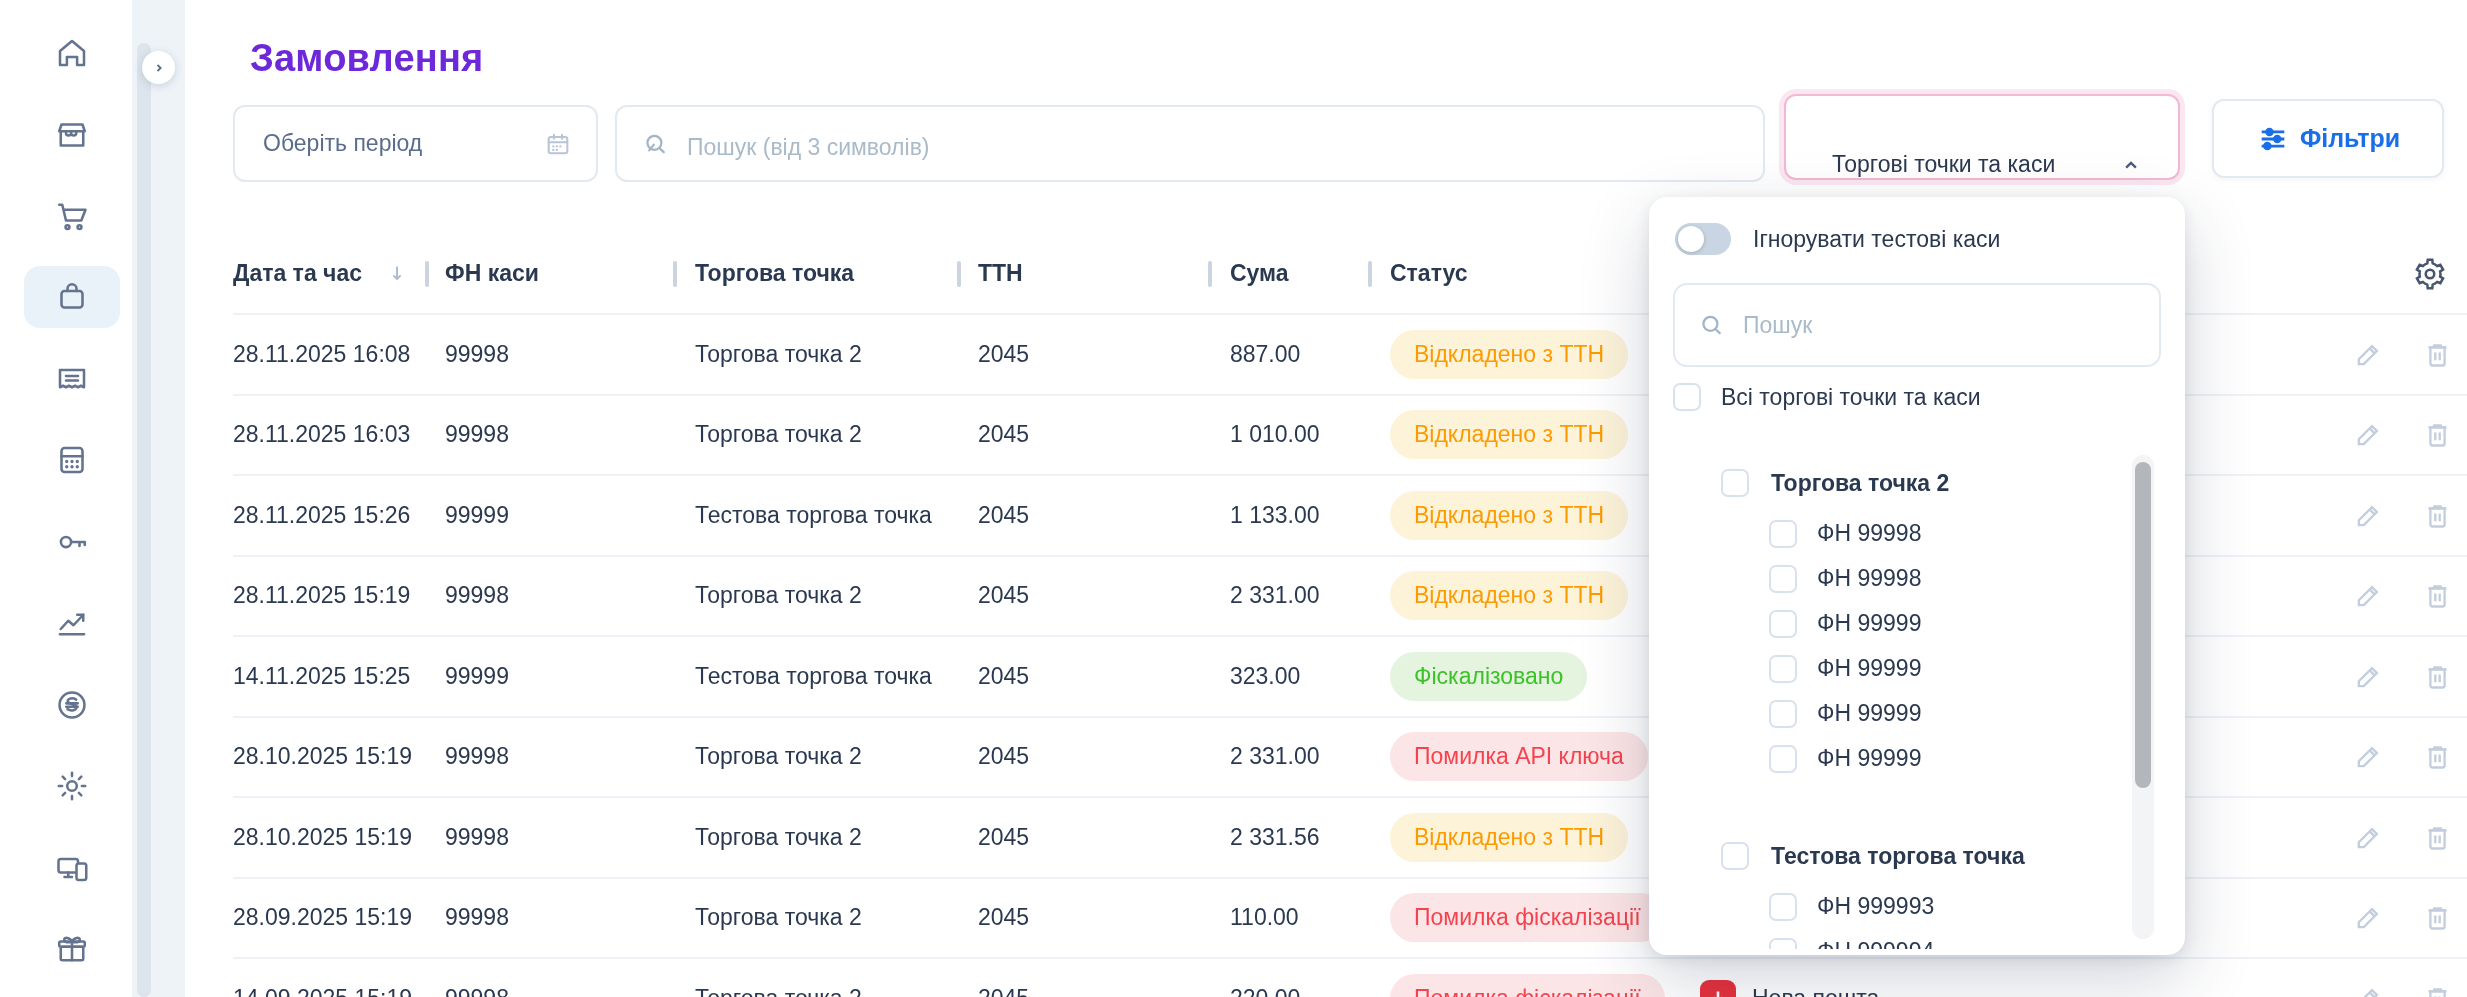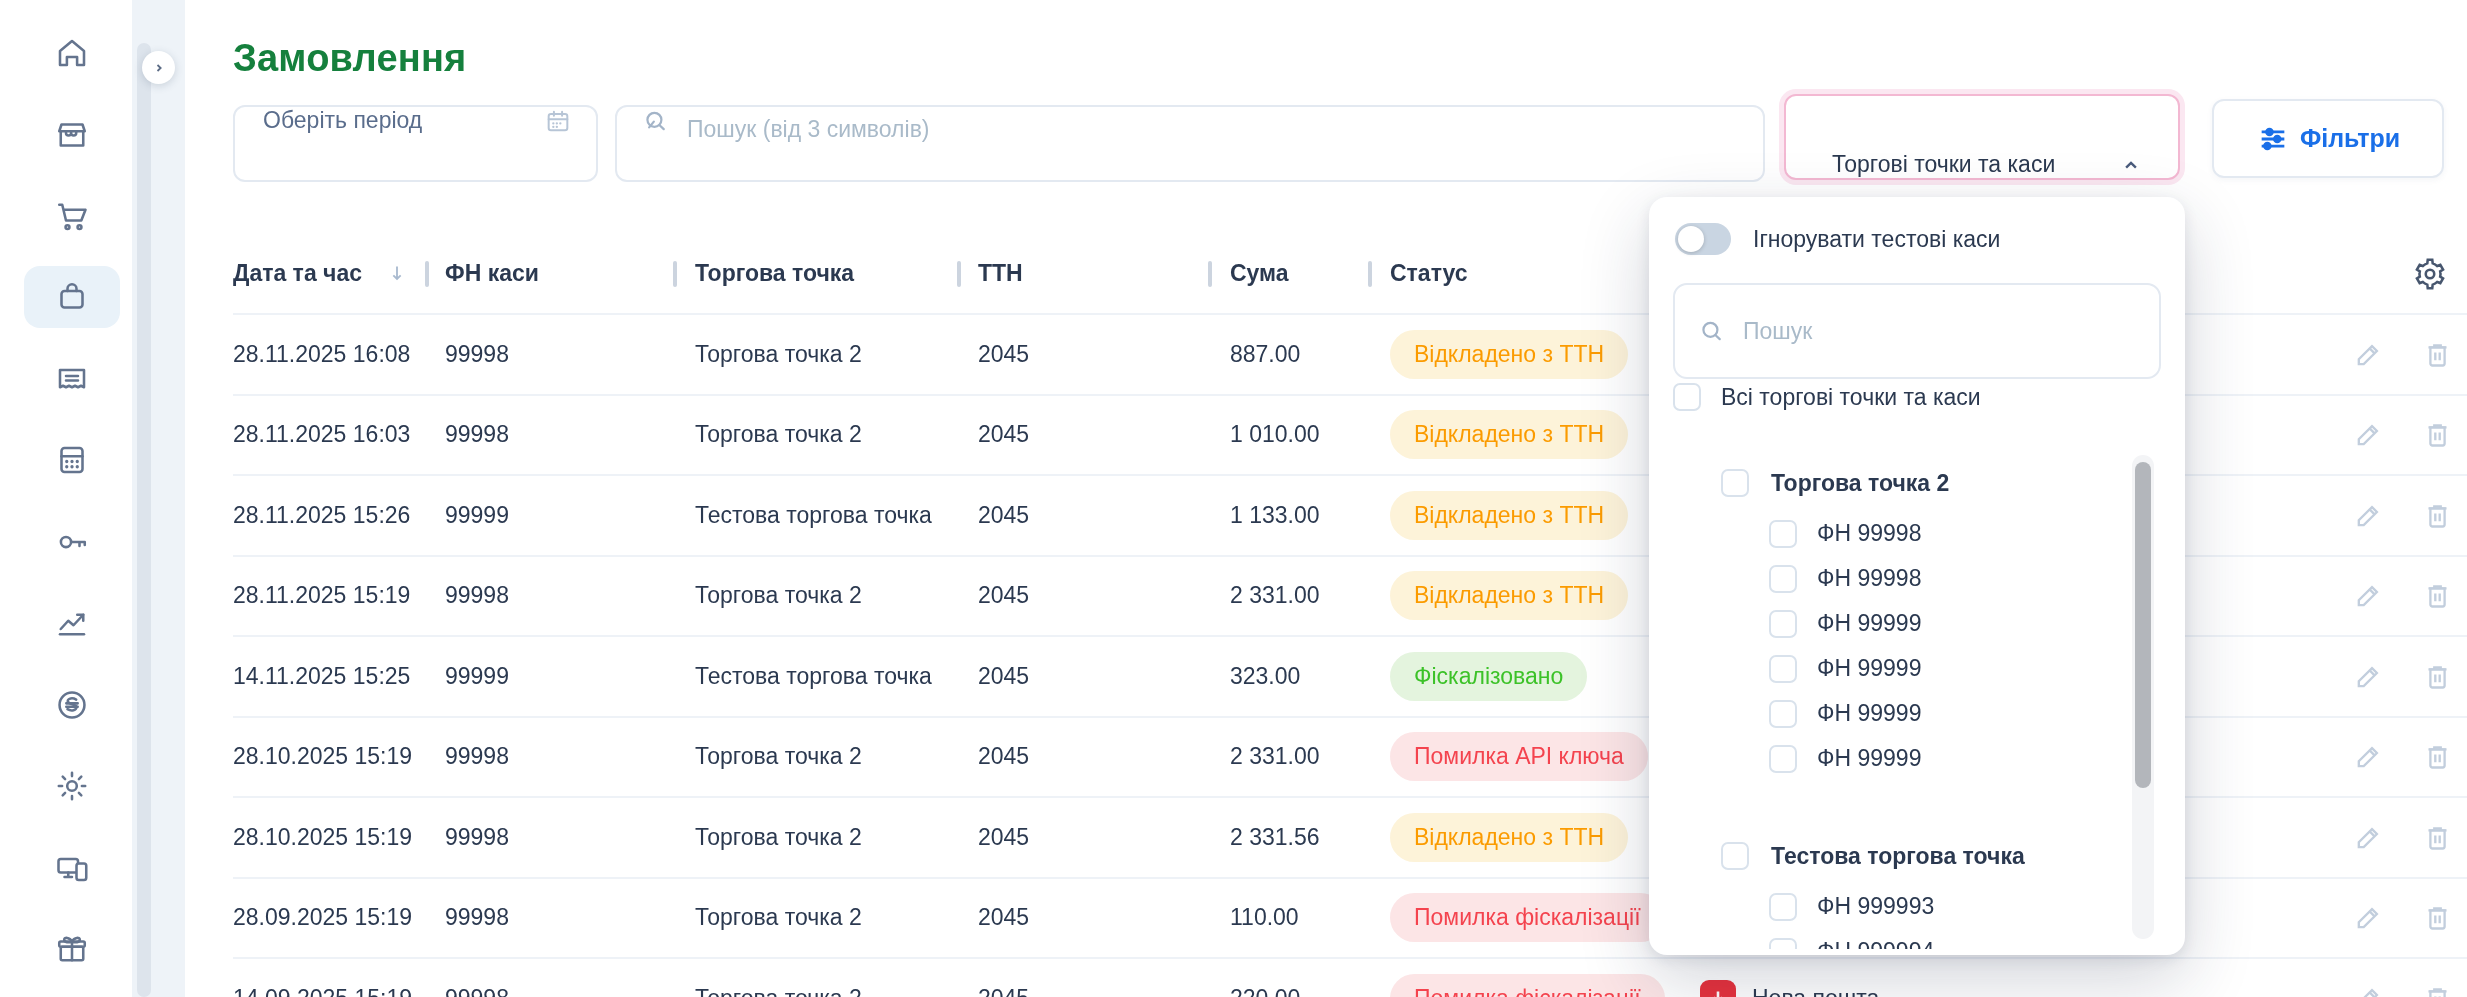--- a/index.html
+++ b/index.html
@@ -19,24 +19,24 @@
   .side-item svg{width:36px;height:36px;}
 
   .rail{position:absolute;left:132px;top:0;width:53px;height:997px;background:#eef3f8;z-index:4;}
   .rail-bar{position:absolute;left:5px;top:43px;width:14px;height:954px;background:#dde4ec;border-radius:8px;}
   .expander{position:absolute;left:142px;top:51px;width:33px;height:33px;border-radius:50%;
     background:#fff;box-shadow:0 2px 8px rgba(40,60,90,.18);display:flex;align-items:center;
     justify-content:center;z-index:6;cursor:pointer;}
   .expander svg{width:18px;height:18px;stroke:#5b6b85;stroke-width:2.4;}
 
   
-  .page-title{position:absolute;left:233px;top:12px;font-size:38px;font-weight:700;color:#15803d;letter-spacing:.2px;}
+  .page-title{position:absolute;left:250px;top:12px;font-size:38px;font-weight:700;color:#6d28d9;letter-spacing:.2px;}
 
   .input-box{position:absolute;background:#fff;border:2px solid #e3e9f1;border-radius:12px;
-    display:flex;align-items:flex-start;box-sizing:border-box;}
+    display:flex;align-items:center;box-sizing:border-box;}
   .period{left:233px;top:105px;width:365px;height:77px;padding:0 24px 0 28px;justify-content:space-between;cursor:pointer;}
   .period .txt{font-size:23px;color:#5a6d8c;}
   .period svg{width:28px;height:28px;stroke:#b7c5d6;}
   .gsearch{left:615px;top:105px;width:1150px;height:77px;padding:0 24px;gap:16px;}
   .gsearch svg{width:28px;height:28px;stroke:#a3b4c8;stroke-width:1.9;}
   .gsearch input{border:0;outline:0;flex:1;font-size:23px;font-family:inherit;color:#2b3950;background:transparent;margin-top:8px;}
   .gsearch input::placeholder{color:#a9bac9;}
 
   .outlets-btn{position:absolute;left:1784px;top:94px;width:396px;height:86px;background:#fff;
     border:2px solid #f3b8d2;box-shadow:0 0 0 5px #fbe7f1;border-radius:12px;display:flex;
@@ -74,21 +74,21 @@
   .delivery-note{margin-left:46px;color:#7b8aa0;}
 
   
   .panel{position:absolute;left:1649px;top:197px;width:536px;height:758px;background:#fff;
     border-radius:18px;box-shadow:0 24px 70px rgba(30,42,70,.20),0 4px 14px rgba(30,42,70,.10);
     z-index:20;box-sizing:border-box;}
   .toggle-row{position:absolute;left:26px;top:26px;display:flex;align-items:center;gap:22px;cursor:pointer;}
   .toggle{width:56px;height:32px;border-radius:16px;background:#c9d5e2;position:relative;flex:0 0 auto;}
   .toggle .knob{position:absolute;left:3px;top:3px;width:26px;height:26px;border-radius:50%;background:#fff;box-shadow:0 1px 4px rgba(0,0,0,.2);}
   .toggle-label{font-size:23px;color:#2b3950;font-weight:500;}
-  .psearch{position:absolute;left:24px;top:86px;width:488px;height:96px;border:2px solid #e3e9f1;border-radius:14px;
+  .psearch{position:absolute;left:24px;top:86px;width:488px;height:84px;border:2px solid #e3e9f1;border-radius:14px;
     display:flex;align-items:center;gap:16px;padding:0 22px;box-sizing:border-box;}
   .psearch svg{width:28px;height:28px;stroke:#a3b4c8;stroke-width:1.9;}
   .psearch input{border:0;outline:0;flex:1;font-size:23px;font-family:inherit;color:#2b3950;background:transparent;}
   .psearch input::placeholder{color:#a9bac9;}
 
   .cbx{width:28px;height:28px;border:2px solid #d9e2ec;border-radius:7px;background:#fff;flex:0 0 auto;box-sizing:border-box;}
   .select-all{position:absolute;left:24px;top:186px;display:flex;align-items:center;gap:20px;cursor:pointer;}
   .select-all .lbl{font-size:23px;color:#2b3950;font-weight:500;}
 
   .grp-scroll{position:absolute;left:0;top:255px;width:100%;height:497px;overflow:hidden;}

